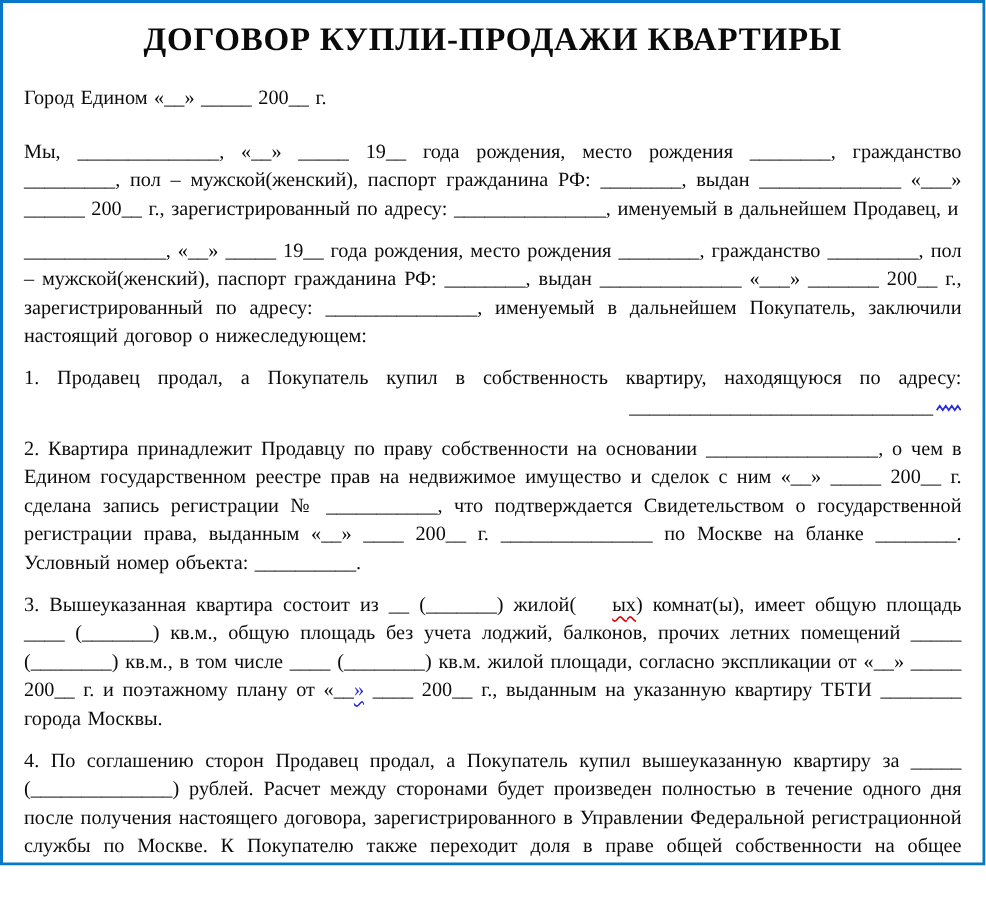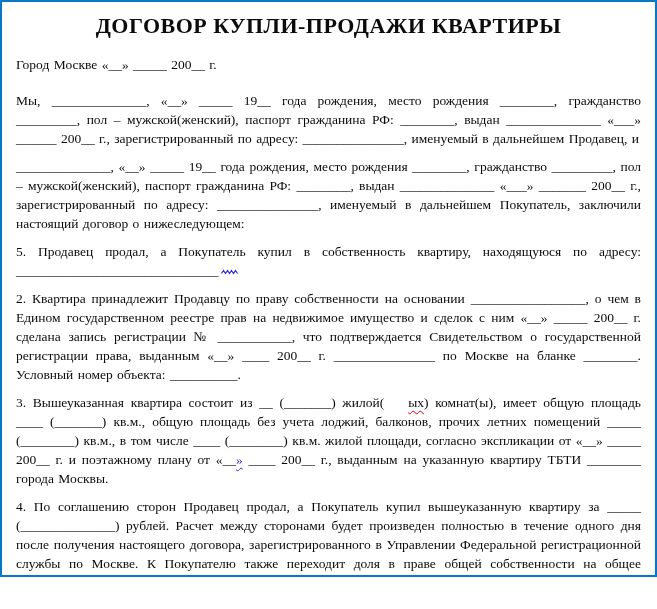--- a/index.html
+++ b/index.html
@@ -38,21 +38,21 @@
     text-align:left;
     margin-bottom:17px;
   }
   .line-justify{
     display:block;
     text-align:justify;
     text-align-last:justify;
   }
   .blank-line{
     display:block;
-    text-align:left;
+    text-align:right;
     white-space:nowrap;
   }
   .spell-red{
     text-decoration-line:underline;
     text-decoration-style:wavy;
     text-decoration-color:var(--spell-red);
     text-decoration-thickness:1px;
     text-underline-offset:3px;
     margin-left:24px;
   }
@@ -70,28 +70,28 @@
     vertical-align:baseline;
   }
 </style>
 </head>
 <body>
 
 <div class="page">
 
   <h1 class="doc-title">ДОГОВОР КУПЛИ-ПРОДАЖИ КВАРТИРЫ</h1>
 
-  <p class="para dateline">Город Москве «__» _____ 200__ г.</p>
+  <p class="para dateline">Город Едином «__» _____ 200__ г.</p>
 
   <p class="para">Мы, ______________, «__» _____ 19__ года рождения, место рождения ________, гражданство _________, пол – мужской(женский), паспорт гражданина РФ: ________, выдан ______________ «___» ______ 200__ г., зарегистрированный по адресу: _______________, именуемый в дальнейшем Продавец, и</p>
 
   <p class="para">______________, «__» _____ 19__ года рождения, место рождения ________, гражданство _________, пол – мужской(женский), паспорт гражданина РФ: ________, выдан ______________ «___» _______ 200__ г., зарегистрированный по адресу: _______________, именуемый в дальнейшем Покупатель, заключили настоящий договор о нижеследующем:</p>
 
   <p class="para">
-      <span class="line-justify">5. Продавец продал, а Покупатель купил в собственность квартиру, находящуюся по адресу:</span>
+      <span class="line-justify">1. Продавец продал, а Покупатель купил в собственность квартиру, находящуюся по адресу:</span>
       <span class="blank-line"><span>______________________________</span><svg class="squiggle" width="17" height="6" viewBox="0 0 17 6">
           <path d="M0.5,4.5 L2.5,1.5 L4.5,4.5 L6.5,1.5 L8.5,4.5 L10.5,1.5 L12.5,4.5 L14.5,1.5 L16.5,4.5" fill="none" stroke="#2a2ae0" stroke-width="1.2"></path>
         </svg></span>
     </p>
 
   <p class="para">2. Квартира принадлежит Продавцу по праву собственности на основании _________________, о чем в Едином государственном реестре прав на недвижимое имущество и сделок с ним «__» _____ 200__ г. сделана запись регистрации № ___________, что подтверждается Свидетельством о государственной регистрации права, выданным «__» ____ 200__ г. _______________ по Москве на бланке ________. Условный номер объекта: __________.</p>
 
   <p class="para"><span>3. Вышеуказанная квартира состоит из __ (_______) жилой(</span><span class="spell-red">ых</span><span>) комнат(ы), имеет общую площадь ____ (_______) кв.м., общую площадь без учета лоджий, балконов, прочих летних помещений _____ (________) кв.м., в том числе ____ (________) кв.м. жилой площади, согласно экспликации от «__» _____ 200__ г. и поэтажному плану от «__</span><span class="grammar-blue">»</span><span> ____ 200__ г., выданным на указанную квартиру ТБТИ ________ города Москвы.</span></p>
 
   <p class="para">4. По соглашению сторон Продавец продал, а Покупатель купил вышеуказанную квартиру за _____ (______________) рублей. Расчет между сторонами будет произведен полностью в течение одного дня после получения настоящего договора, зарегистрированного в Управлении Федеральной регистрационной службы по Москве. К Покупателю также переходит доля в праве общей собственности на общее имущество в многоквартирном доме.</p>

